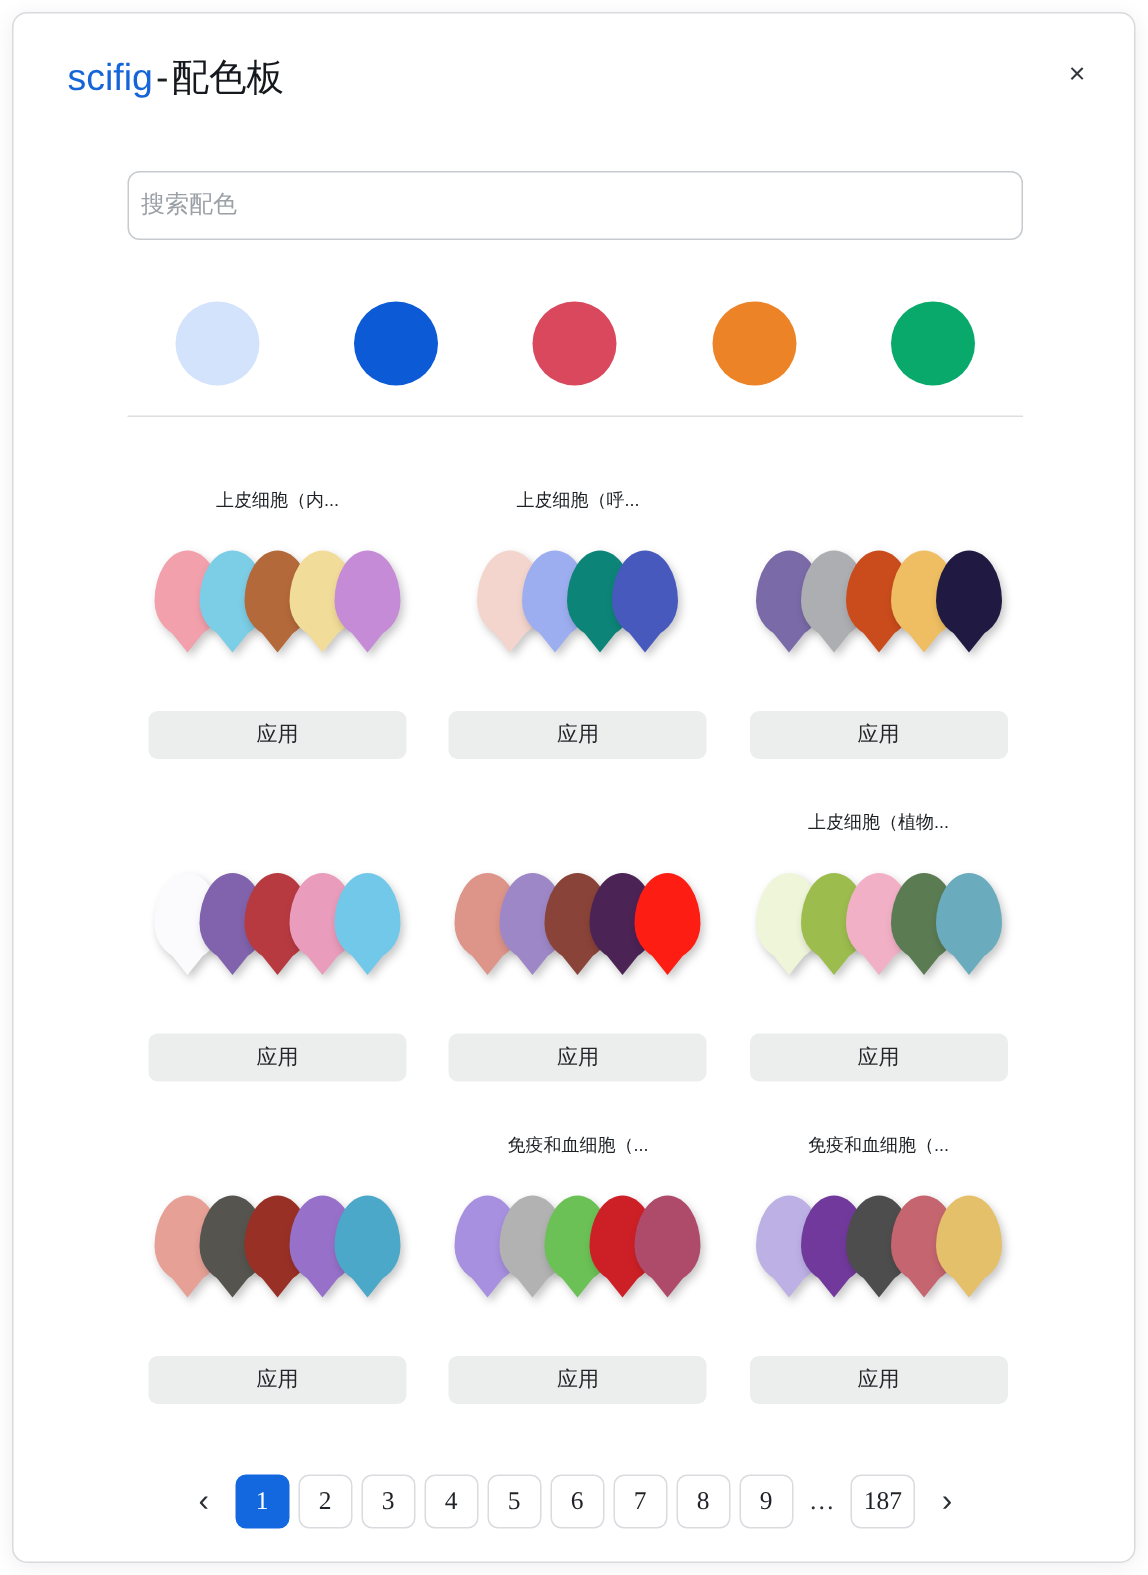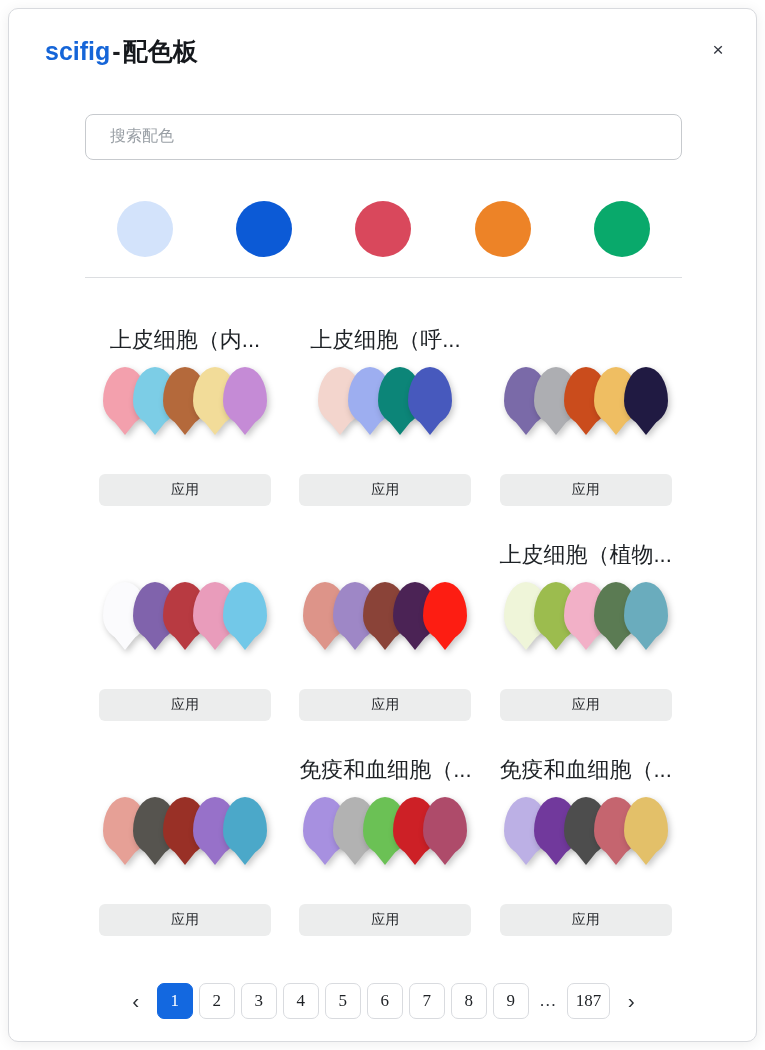--- a/index.html
+++ b/index.html
@@ -28,21 +28,21 @@
     position: absolute;
     left: 0; top: 0;
     width: 749px;
     height: 78px;
   }
   #modal-title {
     position: absolute;
     left: 36px;
     top: 26px;
     font-size: 25px;
-    font-weight: bold;
+    font-weight: normal;
     color: #15181c;
     letter-spacing: 0px;
     white-space: nowrap;
   }
   #modal-title .brand { color: #1565d8; }
   #modal-title .dash { color: #1b1d20; padding: 0 2px; }
   #close-button {
     position: absolute;
     right: 26px;
     top: 27px;
@@ -63,22 +63,22 @@
     position: absolute;
     left: 76px;
     top: 105px;
     width: 597px;
     height: 46px;
     border: 1px solid #c7cace;
     border-radius: 8px;
     background: #fff;
     font-size: 16px;
     color: #222;
-    padding: 0 24px;
-    font-family: Liberation Mono, monospace;
+    padding: 0 8px;
+    font-family: Liberation Serif, serif;
     outline: none;
   }
   #search-input::placeholder { color: #9aa0a6; }
 
   
   #quick-colors {
     position: absolute;
     left: 76px;
     top: 182px;
     width: 597px;
@@ -121,21 +121,21 @@
     height: 215px;
     position: relative;
     cursor: pointer;
   }
   .palette-title {
     position: absolute;
     top: 16px;
     left: 0;
     width: 200px;
     text-align: center;
-    font-size: 22px;
+    font-size: 12px;
     color: #1d2125;
     white-space: nowrap;
     overflow: hidden;
   }
   .swatch-row {
     position: absolute;
     top: 58px;
     left: 0;
     width: 200px;
     height: 84px;

